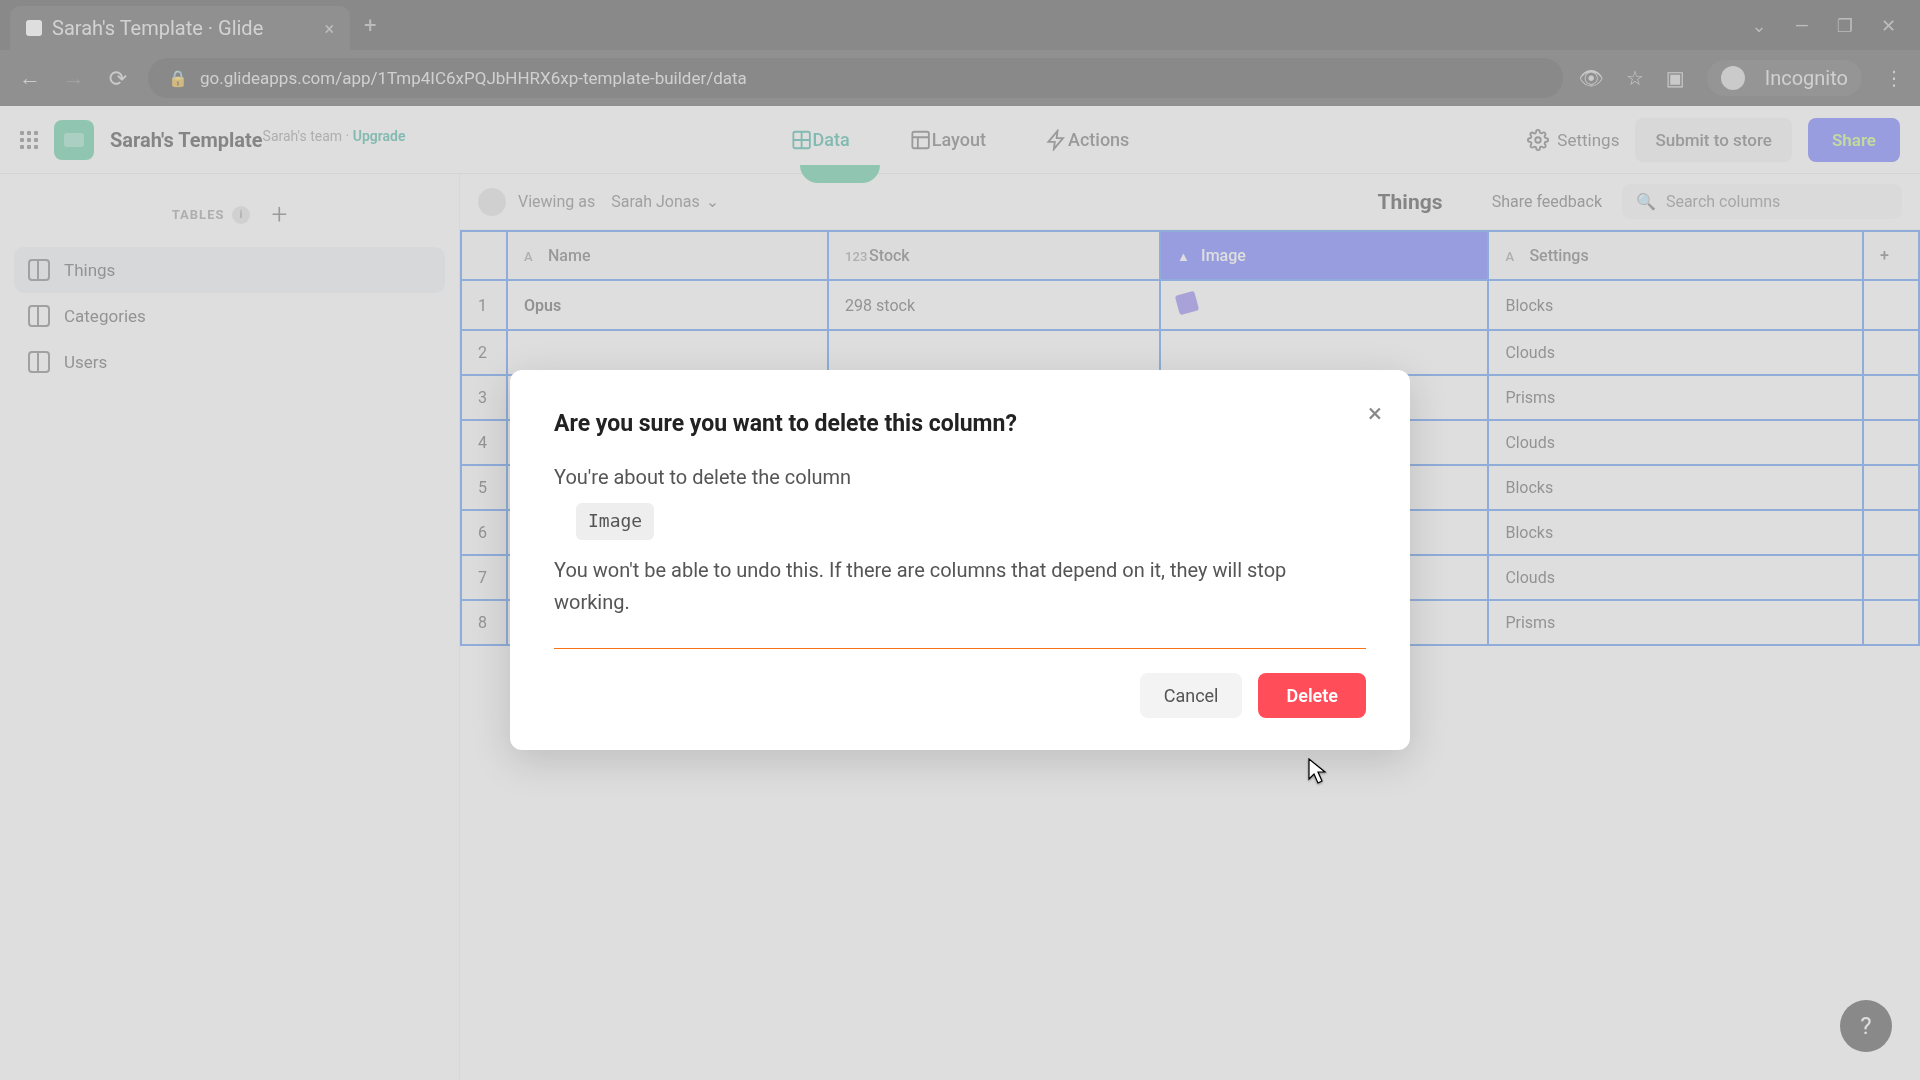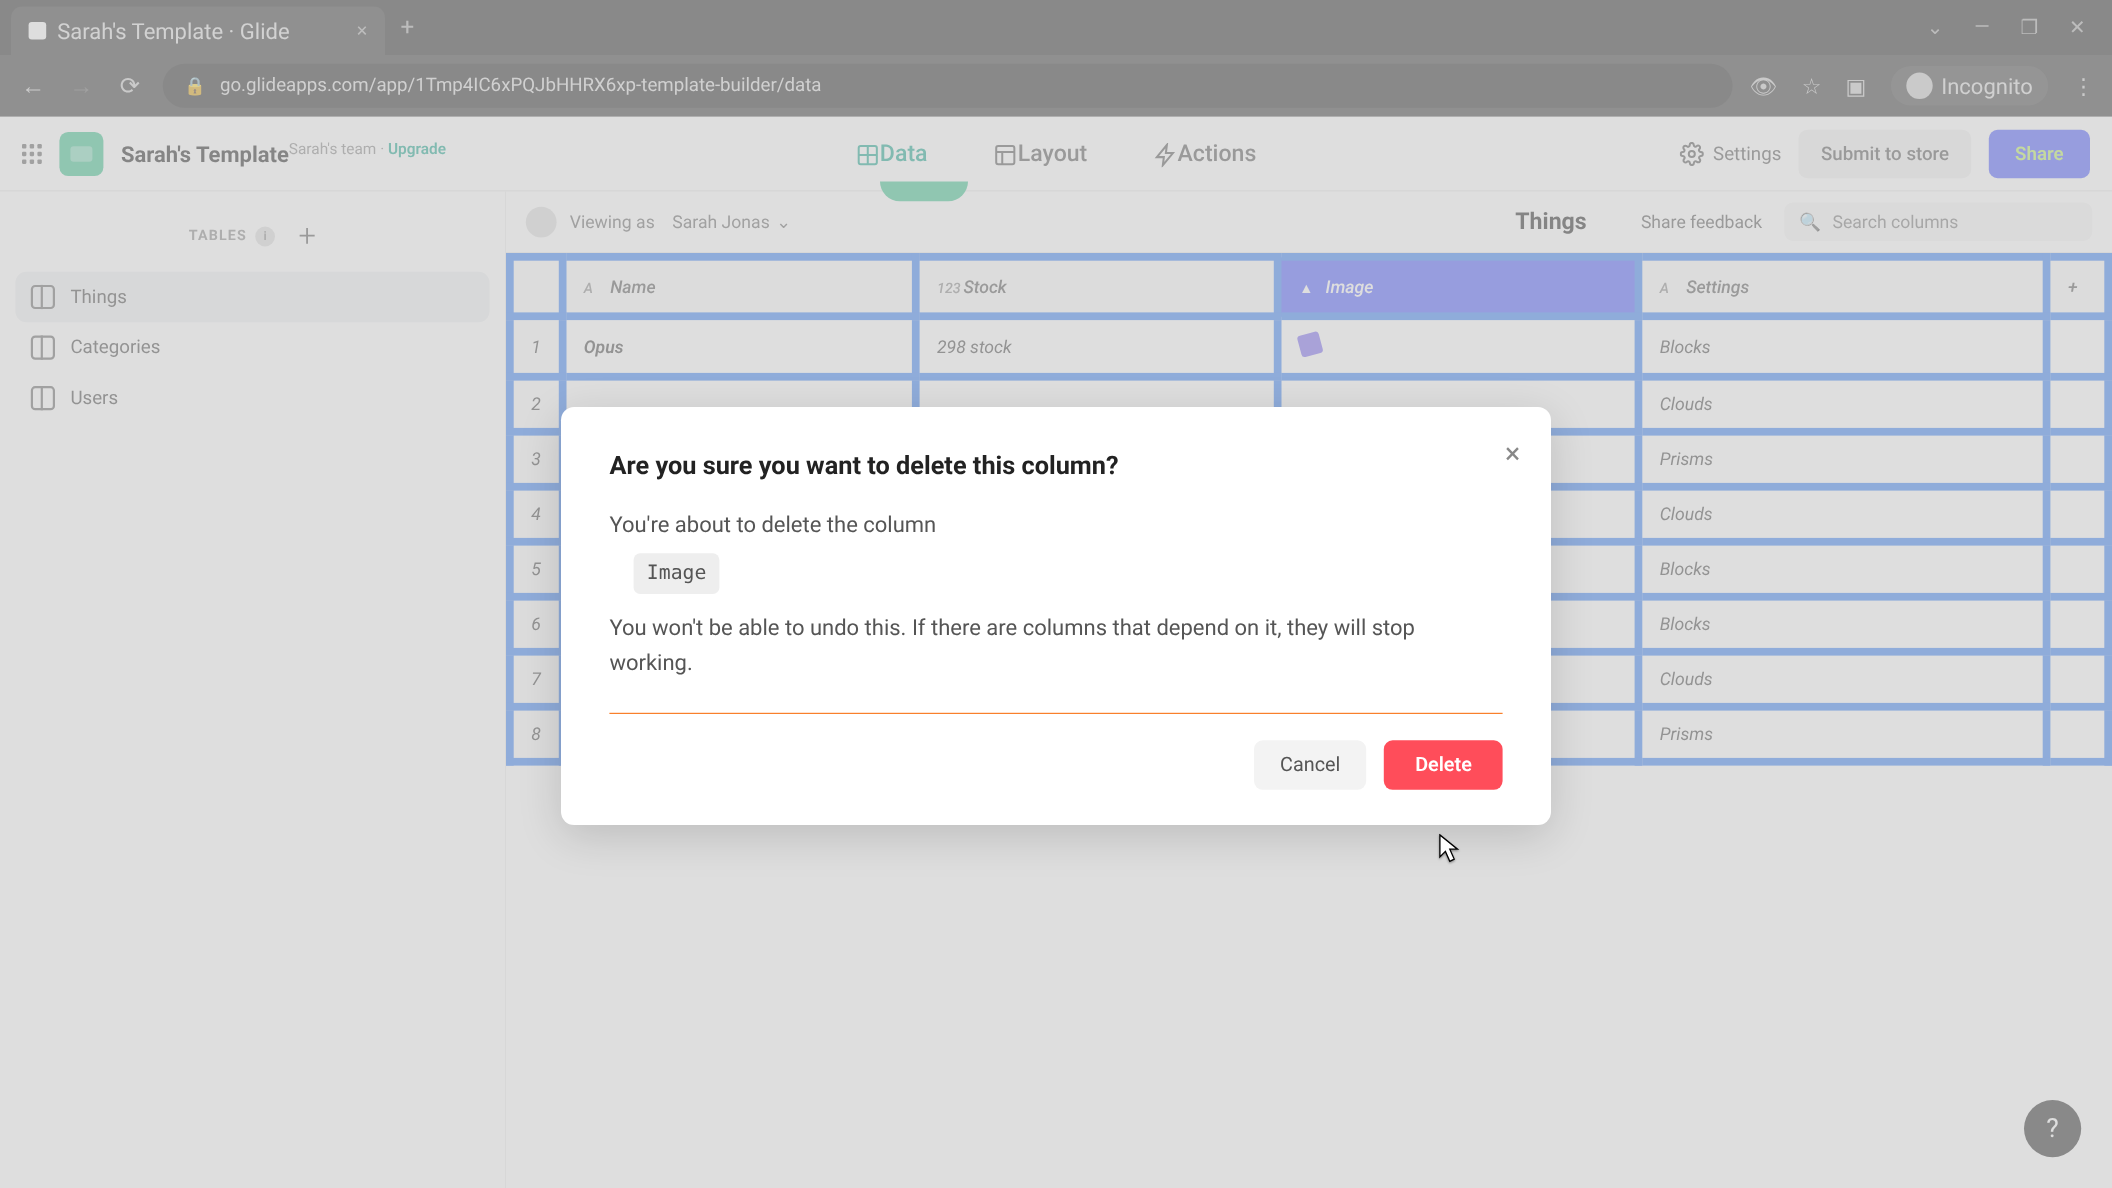--- a/index.html
+++ b/index.html
@@ -16,35 +16,35 @@
 .chrome-right span { font-size: 18px; cursor: pointer; }
 
 .url-bar-row { background: #3c3c3c; height: 56px; display: flex; align-items: center; padding: 0 16px; gap: 16px; }
 .nav-btn { color: #ccc; font-size: 22px; cursor: pointer; width: 28px; text-align: center; }
 .nav-btn.disabled { color: #666; }
 .url-pill { background: #2b2b2b; border-radius: 28px; height: 40px; flex: 1; max-width: 1500px; display: flex; align-items: center; padding: 0 20px; gap: 12px; }
 .url-lock { color: #aaa; font-size: 16px; }
 .url-text { color: #ddd; font-size: 17px; }
 .url-right { margin-left: auto; display: flex; gap: 22px; align-items: center; color: #ccc; }
 .url-right span { font-size: 20px; cursor: pointer; }
-.incognito-badge { background: #4a4a4a; border-radius: 20px; padding: 6px 14px; display: flex; align-items: center; gap: 8px; color: #ddd; font-size: 16px; text-align: right; }
+.incognito-badge { background: #4a4a4a; border-radius: 20px; padding: 6px 14px; display: flex; align-items: center; gap: 20px; color: #ddd; font-size: 16px; text-align: right; }
 .incognito-icon { width: 24px; height: 24px; background: #ccc; border-radius: 50%; }
 
 
 .app-header { height: 68px; border-bottom: 1px solid #e5e5e5; display: flex; align-items: center; padding: 0 20px; gap: 16px; }
 .menu-dots { display: grid; grid-template-columns: repeat(3, 4px); grid-template-rows: repeat(3, 4px); gap: 3px; cursor: pointer; }
 .menu-dots span { background: #666; border-radius: 1px; }
 .app-logo { width: 40px; height: 40px; background: #3ec28f; border-radius: 8px; display: flex; align-items: center; justify-content: center; }
 .app-logo-inner { width: 20px; height: 14px; background: #7fd9b8; border-radius: 3px; }
 .app-title-block { display: flex; }
 .app-title { font-weight: 700; font-size: 20px; color: #222; }
 .app-subtitle { font-size: 14px; color: #888; }
 .upgrade-link { color: #1aa68e; font-weight: 600; }
 .header-center { position: absolute; left: 50%; transform: translateX(-50%); display: flex; gap: 28px; }
-.header-tab { display: flex; align-items: flex-end; padding: 10px 16px; font-size: 21px; color: #555; cursor: pointer; font-weight: 500; border-radius: 8px; }
+.header-tab { display: flex; align-items: flex-start; padding: 10px 16px; font-size: 18px; color: #555; cursor: pointer; font-weight: 500; border-radius: 8px; }
 .header-tab.active { color: #1aa68e; }
 .header-tab svg { width: 22px; height: 22px; }
 .header-right { margin-left: auto; display: flex; align-items: center; gap: 16px; }
 .settings-link { display: flex; align-items: center; gap: 8px; font-size: 17px; color: #555; cursor: pointer; }
 .submit-btn { padding: 12px 20px; border-radius: 8px; font-size: 17px; font-weight: 500; color: #555; background: #f0f0f0; border: none; cursor: pointer; }
 .share-btn { padding: 12px 24px; border-radius: 8px; font-size: 17px; font-weight: 600; color: #bef264; background: #4f5dff; border: none; cursor: pointer; }
 .green-curve { position: absolute; left: 50%; transform: translateX(-160px); top: 165px; width: 80px; height: 18px; border-radius: 0 0 40px 40px; background: #3ec28f; z-index: 5; }
 
 
 .main { display: flex; height: calc(100% - 174px); }
@@ -65,21 +65,21 @@
 .avatar-circle { width: 28px; height: 28px; border-radius: 50%; background: #ddd; }
 .viewing-as { color: #666; font-size: 16px; display: flex; gap: 6px; }
 .data-title { position: absolute; left: 50%; transform: translateX(-50%); font-size: 21px; font-weight: 700; color: #222; margin-left: 220px; }
 .topbar-right { margin-left: auto; display: flex; align-items: center; gap: 20px; color: #555; font-size: 16px; }
 .search-col { display: flex; align-items: center; gap: 10px; background: #f5f5f5; border-radius: 8px; padding: 8px 14px; width: 280px; }
 .search-col input { border: none; background: none; outline: none; font-size: 16px; color: #888; width: 100%; }
 
 
 .table-wrap { flex: 1; overflow: auto; position: relative; }
 table.data { border-collapse: collapse; width: 100%; }
-table.data th, table.data td { border: 7px solid #3b82f6; text-align: left; font-size: 16px; font-style: italic; }
+table.data th, table.data td { border: 2px solid #3b82f6; text-align: left; font-size: 16px; }
 table.data th { padding: 14px 16px; font-weight: 500; color: #555; background: #fafafa; }
 table.data th.selected { background: #4f5dff; color: #fff; }
 .rownum { width: 46px; text-align: center; color: #aaa; font-size: 14px; background: #fafafa; }
 table.data td { padding: 12px 16px; color: #444; }
 .col-icon { display: inline-block; width: 14px; margin-right: 10px; font-size: 13px; color: #888; }
 th.selected .col-icon { color: #fff; }
 .add-col { width: 56px; text-align: center; color: #888; font-size: 22px; cursor: pointer; }
 .img-thumb { width: 20px; height: 20px; background: #7b6af0; border-radius: 3px; display: inline-block; transform: rotate(-15deg); }
 
 

